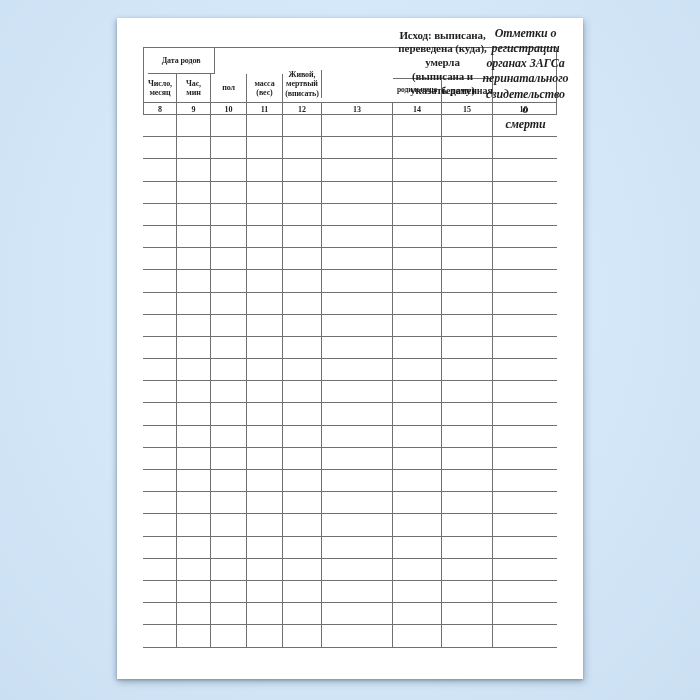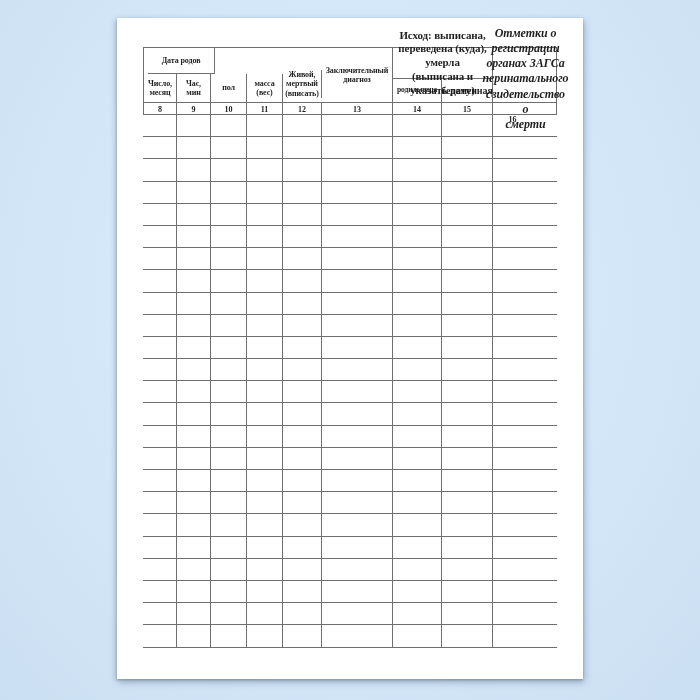--- a/index.html
+++ b/index.html
@@ -47,40 +47,38 @@
   .numrow{
     position:absolute;left:0;top:54px;width:100%;height:14px;
     border-top:1px solid var(--line);
   }
   .nc{
     position:absolute;top:0;height:13px;display:flex;align-items:center;justify-content:center;
     font-size:8px;font-weight:bold;color:var(--txt);
   }
   .n1{left:0;width:33px;}  .n2{left:33px;width:34px;} .n3{left:67px;width:36px;}
   .n4{left:103px;width:36px;} .n5{left:139px;width:39px;} .n6{left:178px;width:71px;}
-  .n7{left:249px;width:49px;text-align:right;} .n8{left:298px;width:51px;} .n9{left:336px;width:65px;border-right:none;margin-top:10px;}
+  .n7{left:249px;width:49px;text-align:right;} .n8{left:298px;width:51px;} .n9{left:347px;width:65px;border-right:none;}
   .nc:not(.n9){border-right:1px solid var(--line);}
   
   .tbody{position:relative;width:414px;height:532.8px;}
   .brow{width:100%;height:22.2px;border-bottom:1px solid var(--line);}
   .vsep{position:absolute;top:0;width:1px;height:100%;background:var(--line);}
   .v1{left:33px;} .v2{left:67px;} .v3{left:103px;} .v4{left:139px;}
   .v5{left:178px;} .v6{left:249px;} .v7{left:298px;} .v8{left:349px;}
 </style>
 </head>
 <body>
 
 <div class="scene">
   <div class="paper">
     <div class="ftable">
 
       <div class="thead">
         <div class="hc br bb date-group">Дата родов</div>
-        <div class="hc br diagnosis">Заключительный
-диагноз</div>
         <div class="hc br bb outcome">Исход: выписана,
 переведена (куда), умерла
 (выписана и указать дату)</div>
         <div class="hc registry">Отметки о
 регистрации
 органах ЗАГСа
 перинатального
 свидетельство о
 смерти</div>
 

